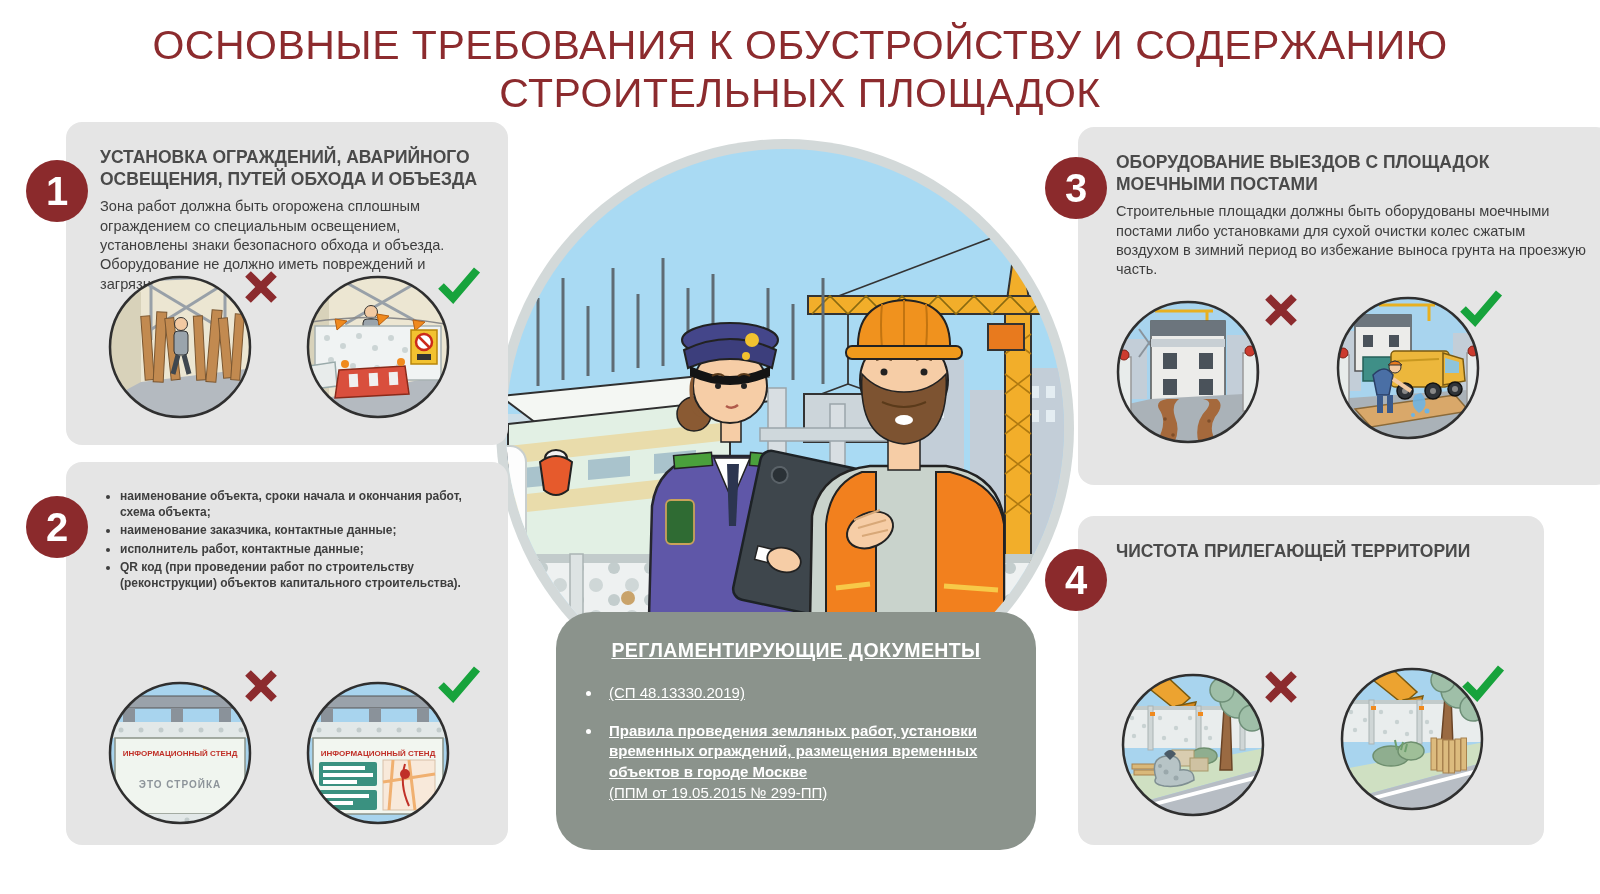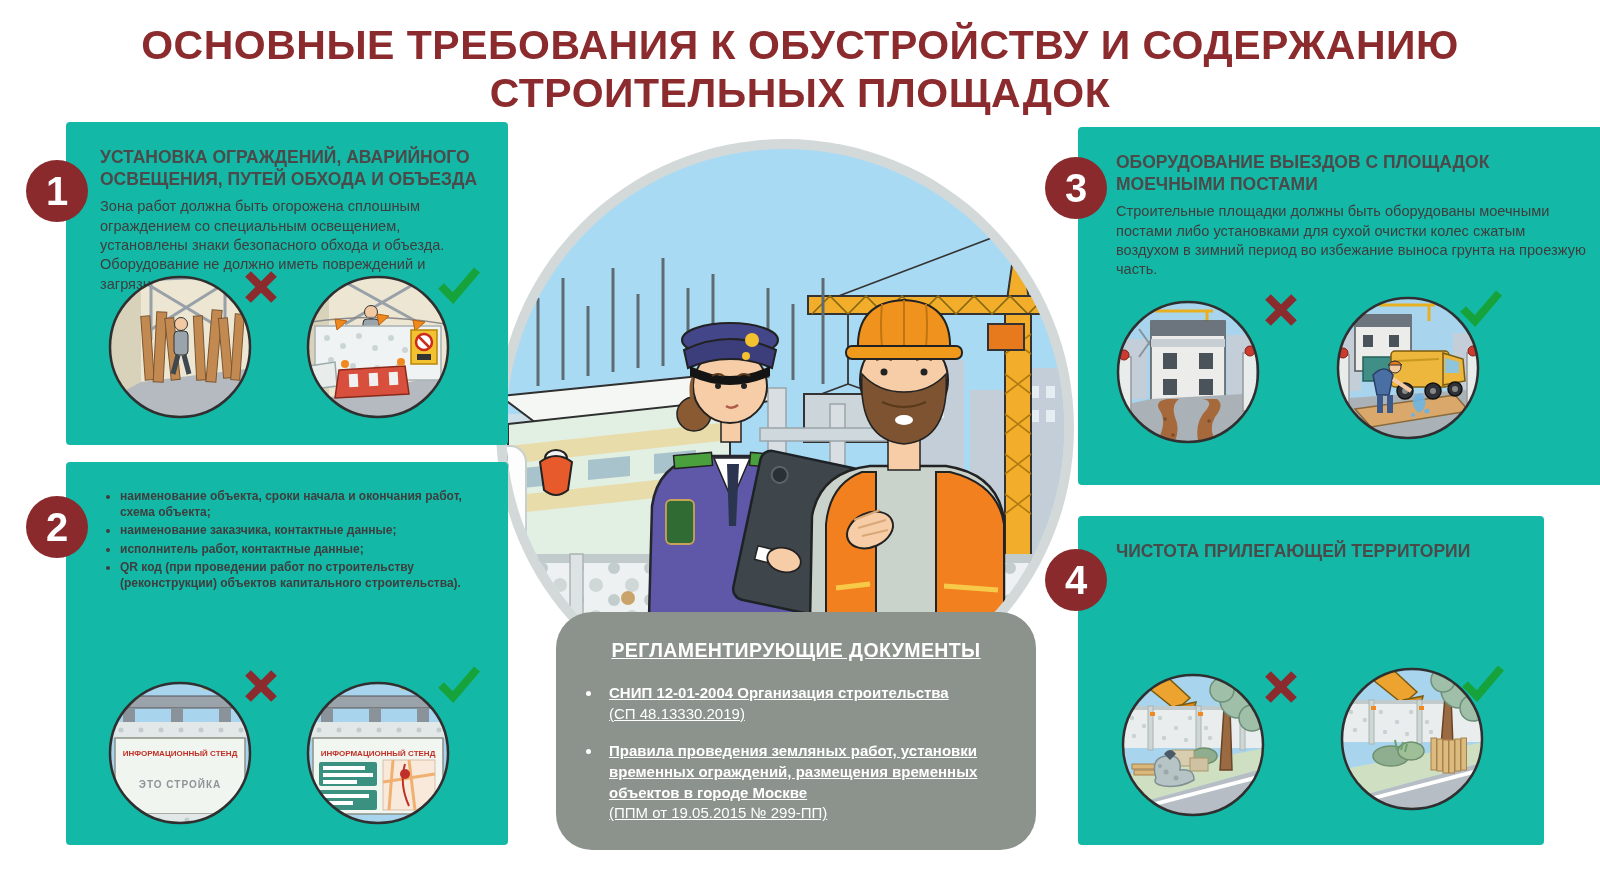--- a/index.html
+++ b/index.html
@@ -2,23 +2,23 @@
 <html><head>
 <meta charset="utf-8">
 <style>
   html,body{margin:0;padding:0;}
   body{
     width:1600px;height:894px;position:relative;overflow:hidden;
     background:#ffffff;font-family:"Liberation Sans",sans-serif;
   }
   .title{
     position:absolute;top:22px;left:0;width:1600px;text-align:center;
-    color:#8c2b2e;font-weight:bold;font-size:41px;line-height:1.16;letter-spacing:.5px;
+    color:#8c2b2e;font-weight:normal;font-size:41px;line-height:1.16;letter-spacing:.5px;
   }
-  .card{position:absolute;background:#14b8a6;border-radius:4px;z-index:2;}
+  .card{position:absolute;background:#e5e5e5;border-radius:16px;z-index:2;}
   .card .content{padding:24px 26px 0 34px;}
   .card h2{margin:0;color:#4a4a4a;font-size:17.5px;font-weight:bold;line-height:1.26;}
   .card .body{color:#3e3e3e;font-size:14.6px;line-height:1.33;margin-top:7px;}
   .card ul.bullets{margin:5px 0 4px 0;padding-left:20px;color:#3e3e3e;font-size:12px;line-height:1.3;font-weight:bold;}
   .card ul.bullets li{margin-bottom:3px;}
   .badge{
     position:absolute;width:62px;height:62px;border-radius:50%;background:#8b2a2c;color:#fff;
     display:flex;align-items:center;justify-content:center;
     font-size:40px;font-weight:bold;z-index:6;
   }
@@ -193,21 +193,20 @@
         <path d="M376 392 L402 382 M380 400 L408 392 M384 408 L410 402" stroke="#d8a878" stroke-width="2" fill="none"></path>
       </g>
     </g>
   </g>
 </svg>
 
 <div class="docs">
   <h3>РЕГЛАМЕНТИРУЮЩИЕ ДОКУМЕНТЫ</h3>
   <ul>
     <li>
-      <span class="b-main">СНИП 12-01-2004 Организация строительства</span>
       <span class="b-ref">(СП 48.13330.2019)</span>
     </li>
     <li>
       <span class="b-main">Правила проведения земляных работ, установки временных ограждений, размещения временных объектов в городе Москве</span>
       <span class="b-ref">(ППМ от 19.05.2015 № 299-ПП)</span>
     </li>
   </ul>
 </div>
 
 <div class="card" style="left:66px;top:122px;width:442px;height:323px;">

